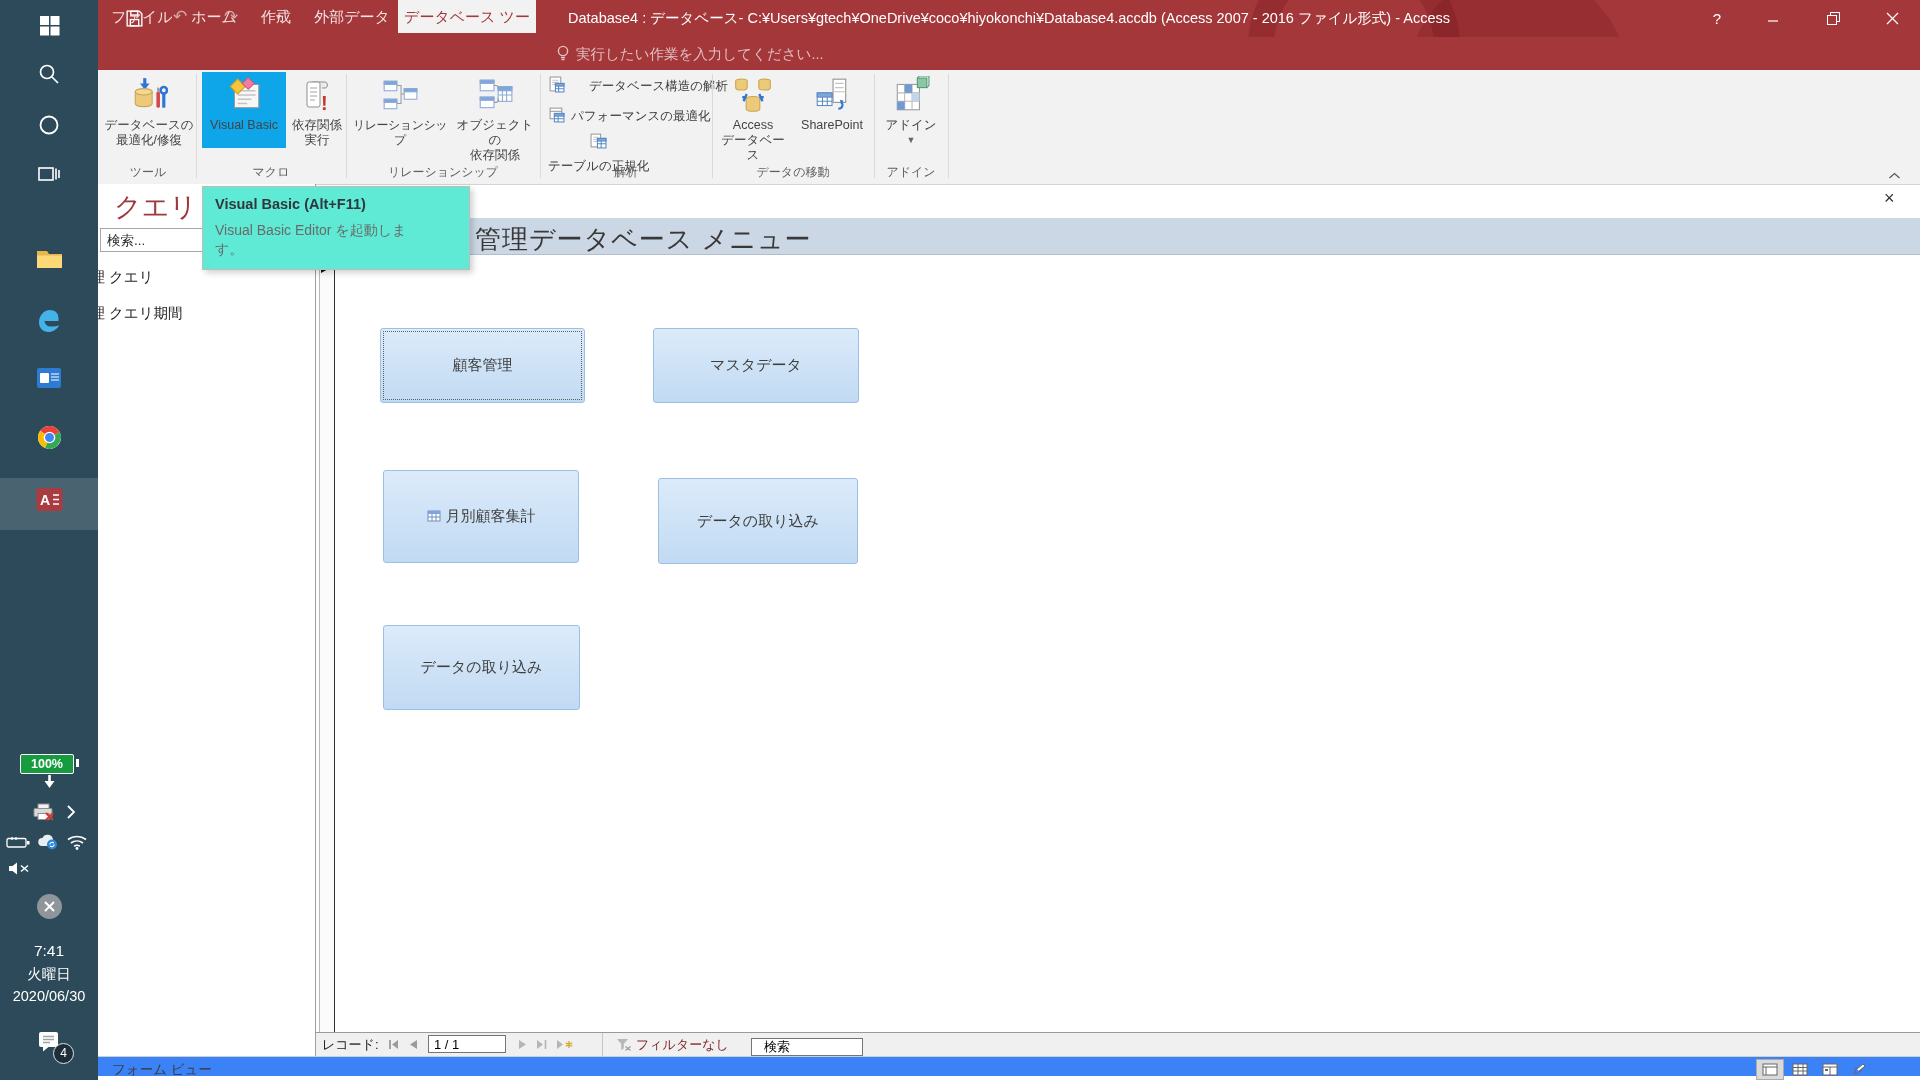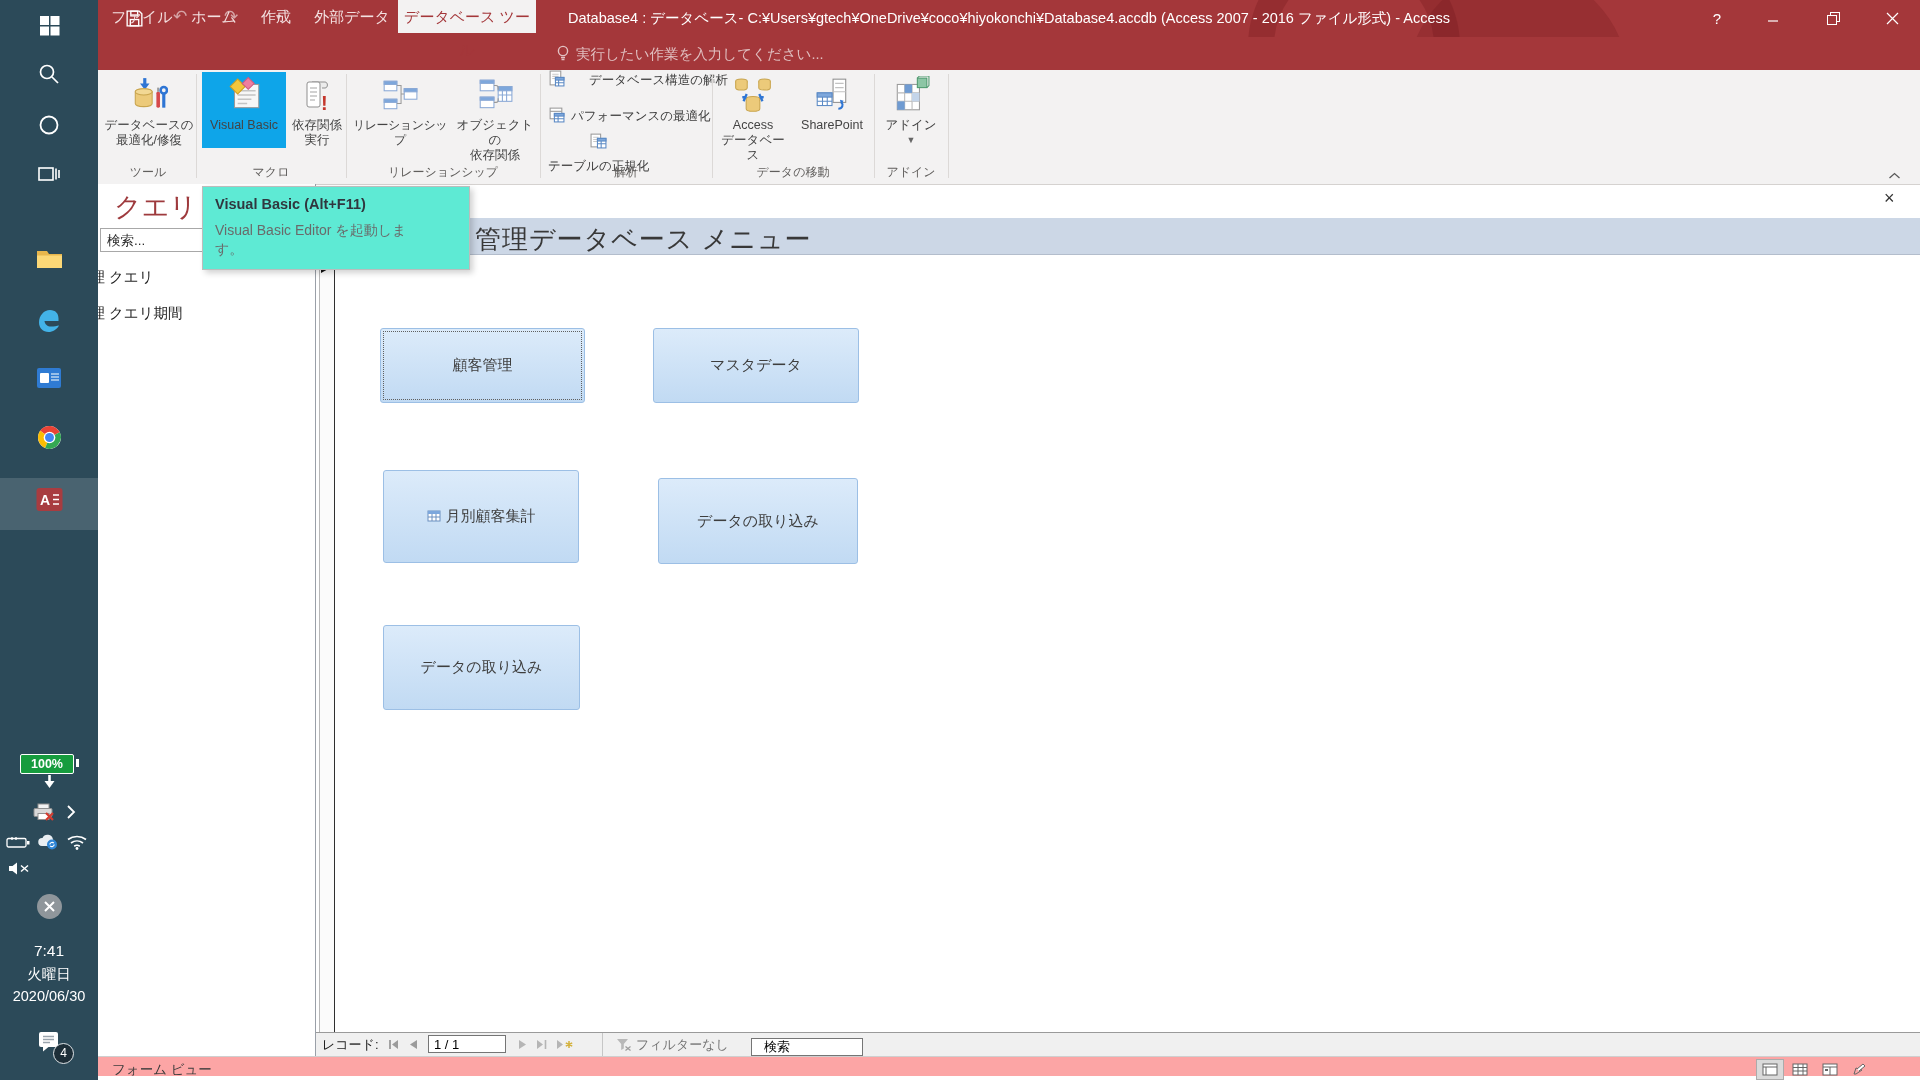--- a/index.html
+++ b/index.html
@@ -35,21 +35,21 @@
   
   #tooltip{position:absolute;left:202px;top:186px;width:268px;background:#5eead4;border:1px solid #bcbcbc;box-shadow:3px 3px 6px rgba(0,0,0,0.18);z-index:40;padding:9px 12px 10px 12px;box-sizing:border-box;}
   #tooltip .tt{font-size:14.5px;font-weight:bold;color:#30373f;margin-bottom:9px;}
   #tooltip .tb{font-size:14px;color:#6a6a6a;line-height:19px;}
   
   #formheader{position:absolute;left:316px;top:218px;width:1604px;height:36px;background:#ccd7e6;border-bottom:1px solid #b3bdcc;}
   .menu-btn{position:absolute;background:linear-gradient(#dcebfa,#c1daf3);border:1px solid #9cbfe5;border-radius:3px;display:flex;align-items:center;justify-content:center;font-size:15px;color:#3e3e3e;gap:5px;}
   .focus-dotted{outline:1px dotted #606060;outline-offset:-4px;}
   
   #recordbar{position:absolute;left:316px;top:1032px;width:1604px;height:24px;background:#f0f0f0;border-top:1px solid #9a9a9a;box-sizing:border-box;}
-  #statusbar{position:absolute;left:98px;top:1056px;width:1822px;height:20px;background:#fca5a5;border-top:1px solid #cfcfcf;box-sizing:border-box;}
+  #statusbar{position:absolute;left:98px;top:1056px;width:1822px;height:20px;background:#3b82f6;border-top:1px solid #cfcfcf;box-sizing:border-box;}
   .rb-el{position:absolute;top:0;height:23px;display:flex;align-items:center;}
   .viewbtn{position:absolute;top:2px;width:26px;height:19px;display:flex;align-items:center;justify-content:center;border:1px solid transparent;}
   .viewbtn.sel{background:#dadada;border:1px solid #ababab;}
   input.searchbox{border:1px solid #757575;background:#fff;font-size:13px;font-family:inherit;padding:0 12px;height:18px;box-sizing:border-box;}
 </style>
 </head>
 <body>
 
 <div id="app">
 
@@ -178,21 +178,21 @@
           <path d="M25 14v10M29 14v10M21 18h13" stroke="#8aa9d6"></path>
           <path d="M17 9h2a2 2 0 012 2v2M17 25h2a2 2 0 002-2v-2" stroke="#9a9a9a" fill="none"></path>
         </svg>
     </div>
     <div class="lab">オブジェクトの</div>
     <div class="lab">依存関係</div>
   </div>
   <div class="rsep" style="left:540px;"></div>
   <div class="rlabel" style="left:346px;width:194px;">リレーションシップ</div>
 
-  <div class="sbtn" style="left:548px;top:69px;gap:24px;">
+  <div class="sbtn" style="left:548px;top:75px;gap:24px;">
     <span><svg width="17" height="17" viewBox="0 0 16 16">
           <rect x="2" y="1" width="10" height="13" fill="#fff" stroke="#9a9a9a"></rect>
           <path d="M4 4h6M4 6h6M4 8h4" stroke="#c9c9c9"></path>
           <rect x="7" y="7" width="8" height="8" fill="#fff" stroke="#5b8ac5"></rect>
           <rect x="7" y="7" width="8" height="2.5" fill="#7da7dc" stroke="#5b8ac5"></rect>
           <path d="M10 9.5v5.5M7 12h8" stroke="#5b8ac5"></path>
         </svg></span>
     <span>データベース構造の解析</span>
   </div>
   <div class="sbtn" style="left:548px;top:105px;">
@@ -381,21 +381,21 @@
           <path d="M13 2v7M9.8 3.8l6.4 3.4M16.2 3.8L9.8 7.2" stroke="#d3b13c" stroke-width="1.5"></path>
         </svg>
     </div>
     <div class="abs" style="left:286px;top:0;width:1px;height:23px;background:#c6c6c6;"></div>
     <div class="rb-el" style="left:300px;">
       <svg width="16" height="14">
           <path d="M1 1h11l-4.2 5v4.5l-2.6 1.5v-6z" fill="#b8b8b8"></path>
           <path d="M9.5 8.5l5 4M14.5 8.5l-5 4" stroke="#9a9a9a" stroke-width="1.2"></path>
         </svg>
     </div>
-    <div class="rb-el" style="left:320px;font-size:13px;color:#737373;">フィルターなし</div>
+    <div class="rb-el" style="left:320px;font-size:13px;color:#7f1d1d;">フィルターなし</div>
     <div class="rb-el" style="left:435px;top:2px;">
       <input class="searchbox" style="width: 112px;" value="検索">
     </div>
   </div>
 
   <div id="statusbar">
     <div class="abs" style="left:14px;top:4px;font-size:13.5px;color:#3b3b3b;">フォーム ビュー</div>
     <div class="viewbtn sel" style="left:1658px;">
       <svg width="16" height="13">
           <rect x="1" y="1" width="14" height="11" fill="#fff" stroke="#666"></rect>

